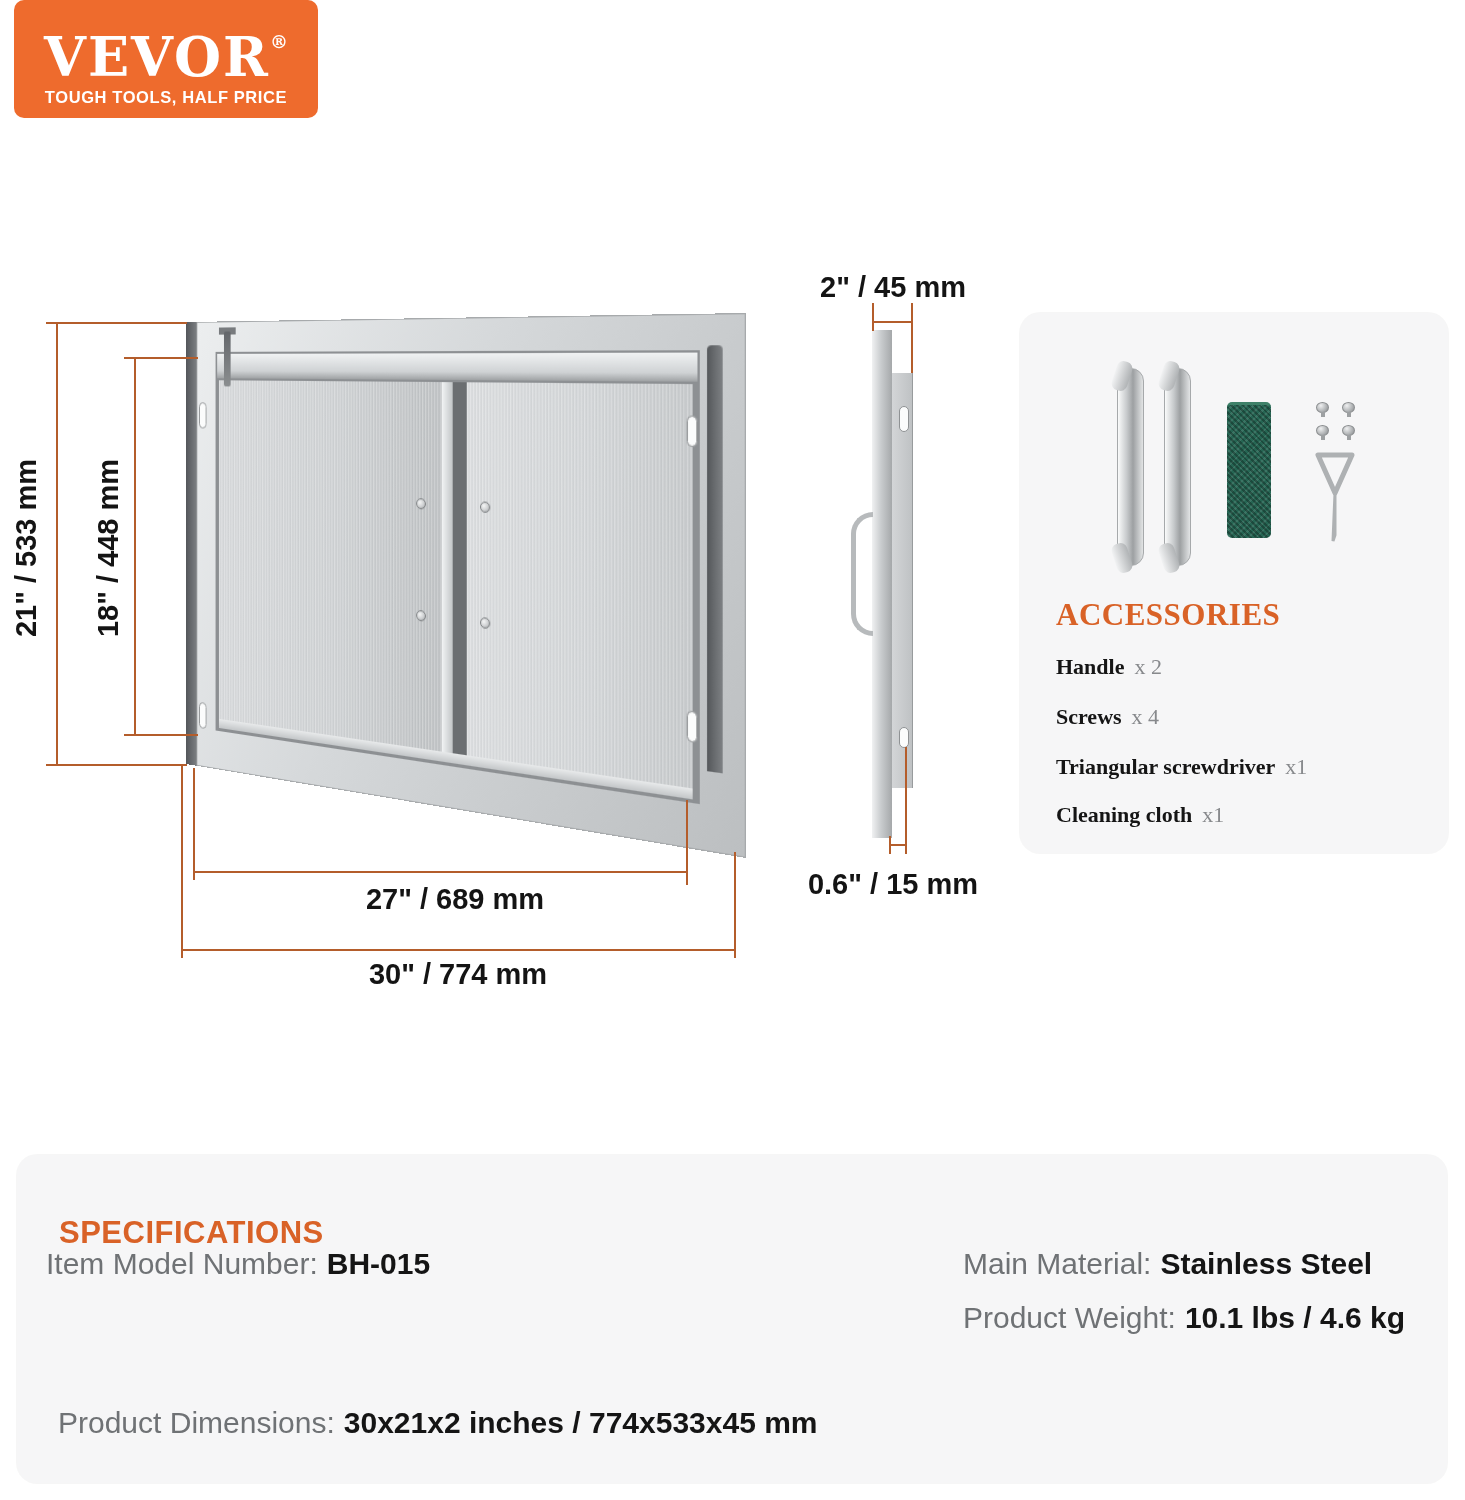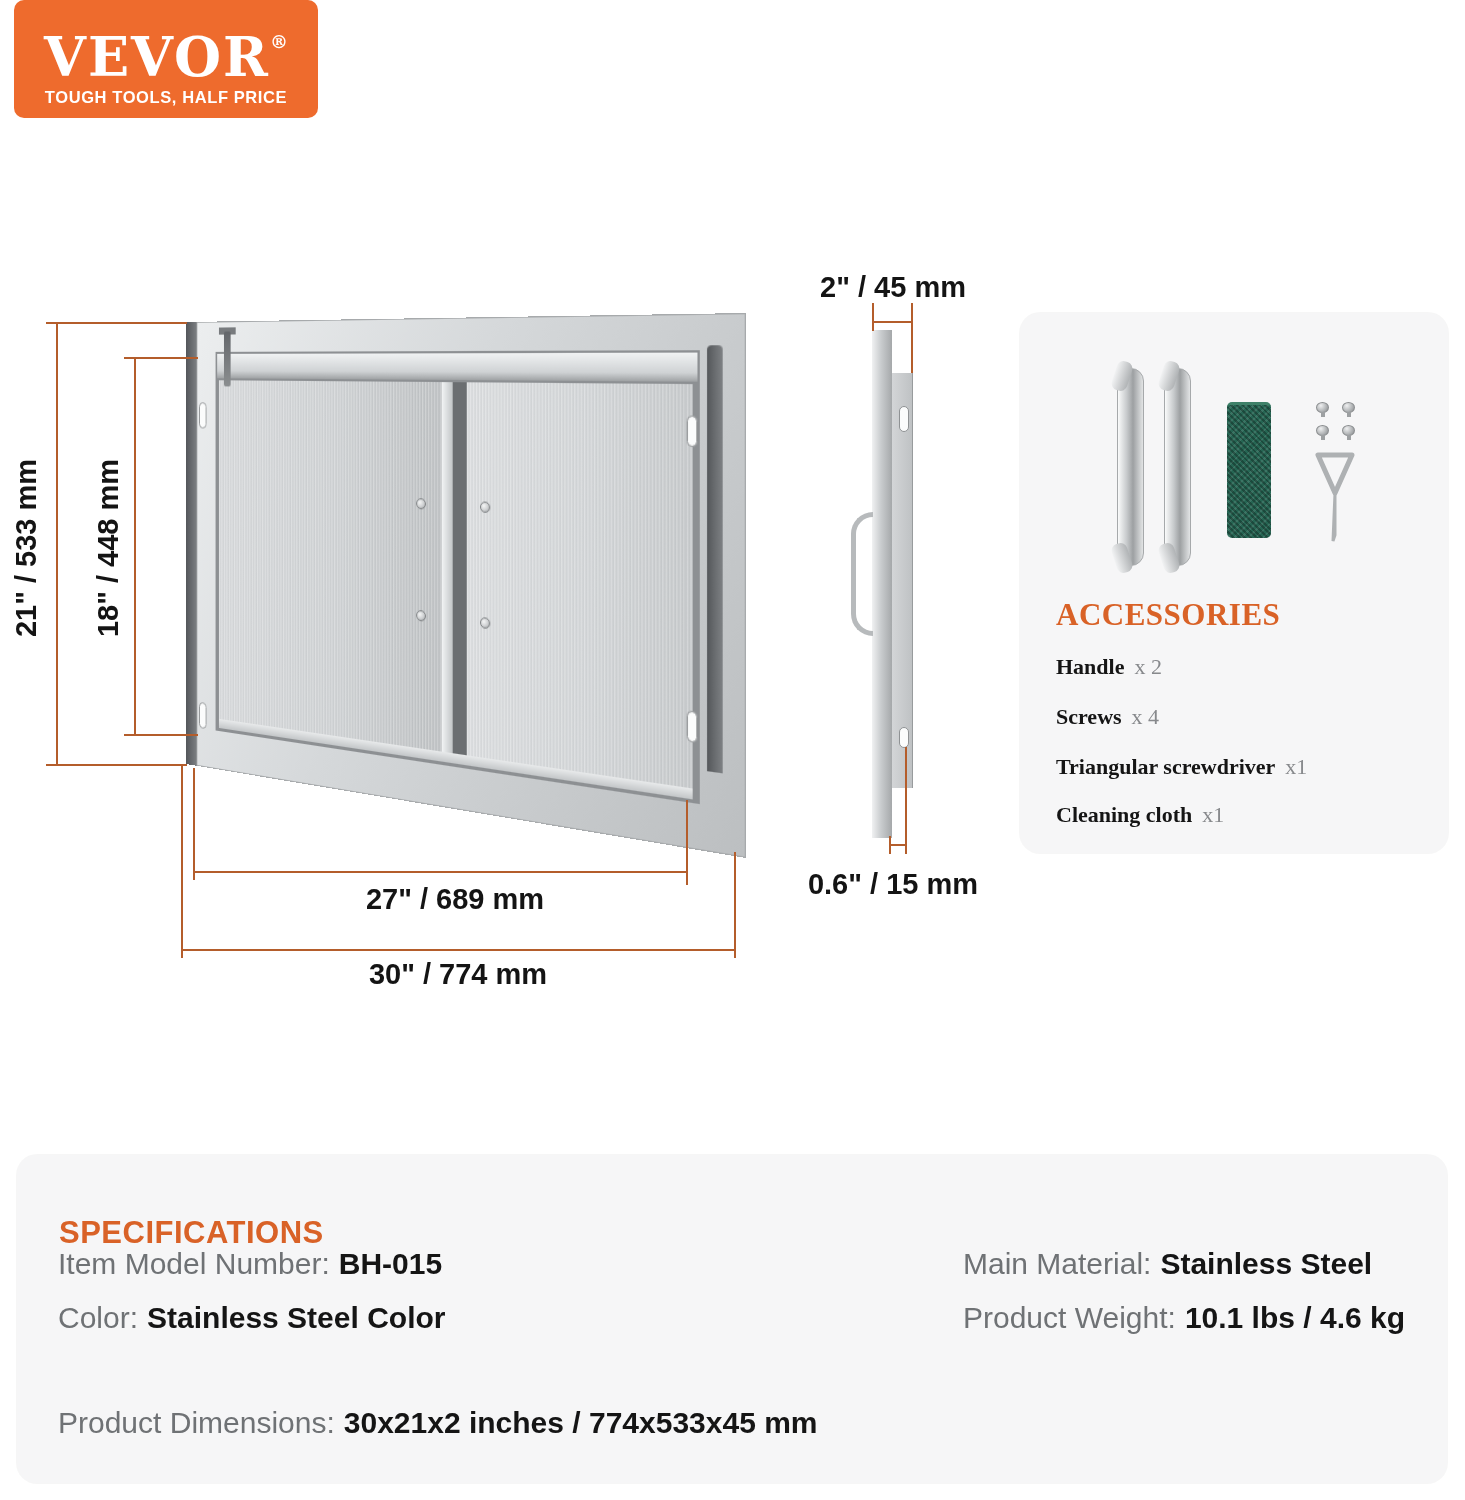--- a/index.html
+++ b/index.html
@@ -184,25 +184,22 @@
       <span class="lbl">Triangular screwdriver</span><span class="cnt">x1</span>
     </div>
     <div class="item" style="left:36px;top:484px;">
       <span class="lbl">Cleaning cloth</span><span class="cnt">x1</span>
     </div>
   </div>
 
   <div class="panel" style="left:17px;top:1155px;width:1430px;height:328px;">
     <div class="h-orange" style="left:42px;top:39px;margin-top:21px;">SPECIFICATIONS</div>
 
-    <div class="row" style="left:41px;top:91px;">
+    <div class="row" style="left:29px;top:91px;">
       <span class="lbl">Item Model Number:</span><span class="val">BH-015</span>
-    </div>
-    <div class="row" style="left:41px;top:145px;">
-      <span class="lbl">Color:</span><span class="val">Stainless Steel Color</span>
     </div>
     <div class="row" style="left:41px;top:250px;">
       <span class="lbl">Product Dimensions:</span><span class="val">30x21x2 inches / 774x533x45 mm</span>
     </div>
 
     <div class="row" style="left:946px;top:91px;">
       <span class="lbl">Main Material:</span><span class="val">Stainless Steel</span>
     </div>
     <div class="row" style="left:946px;top:145px;">
       <span class="lbl">Product Weight:</span><span class="val">10.1 lbs / 4.6 kg</span>

